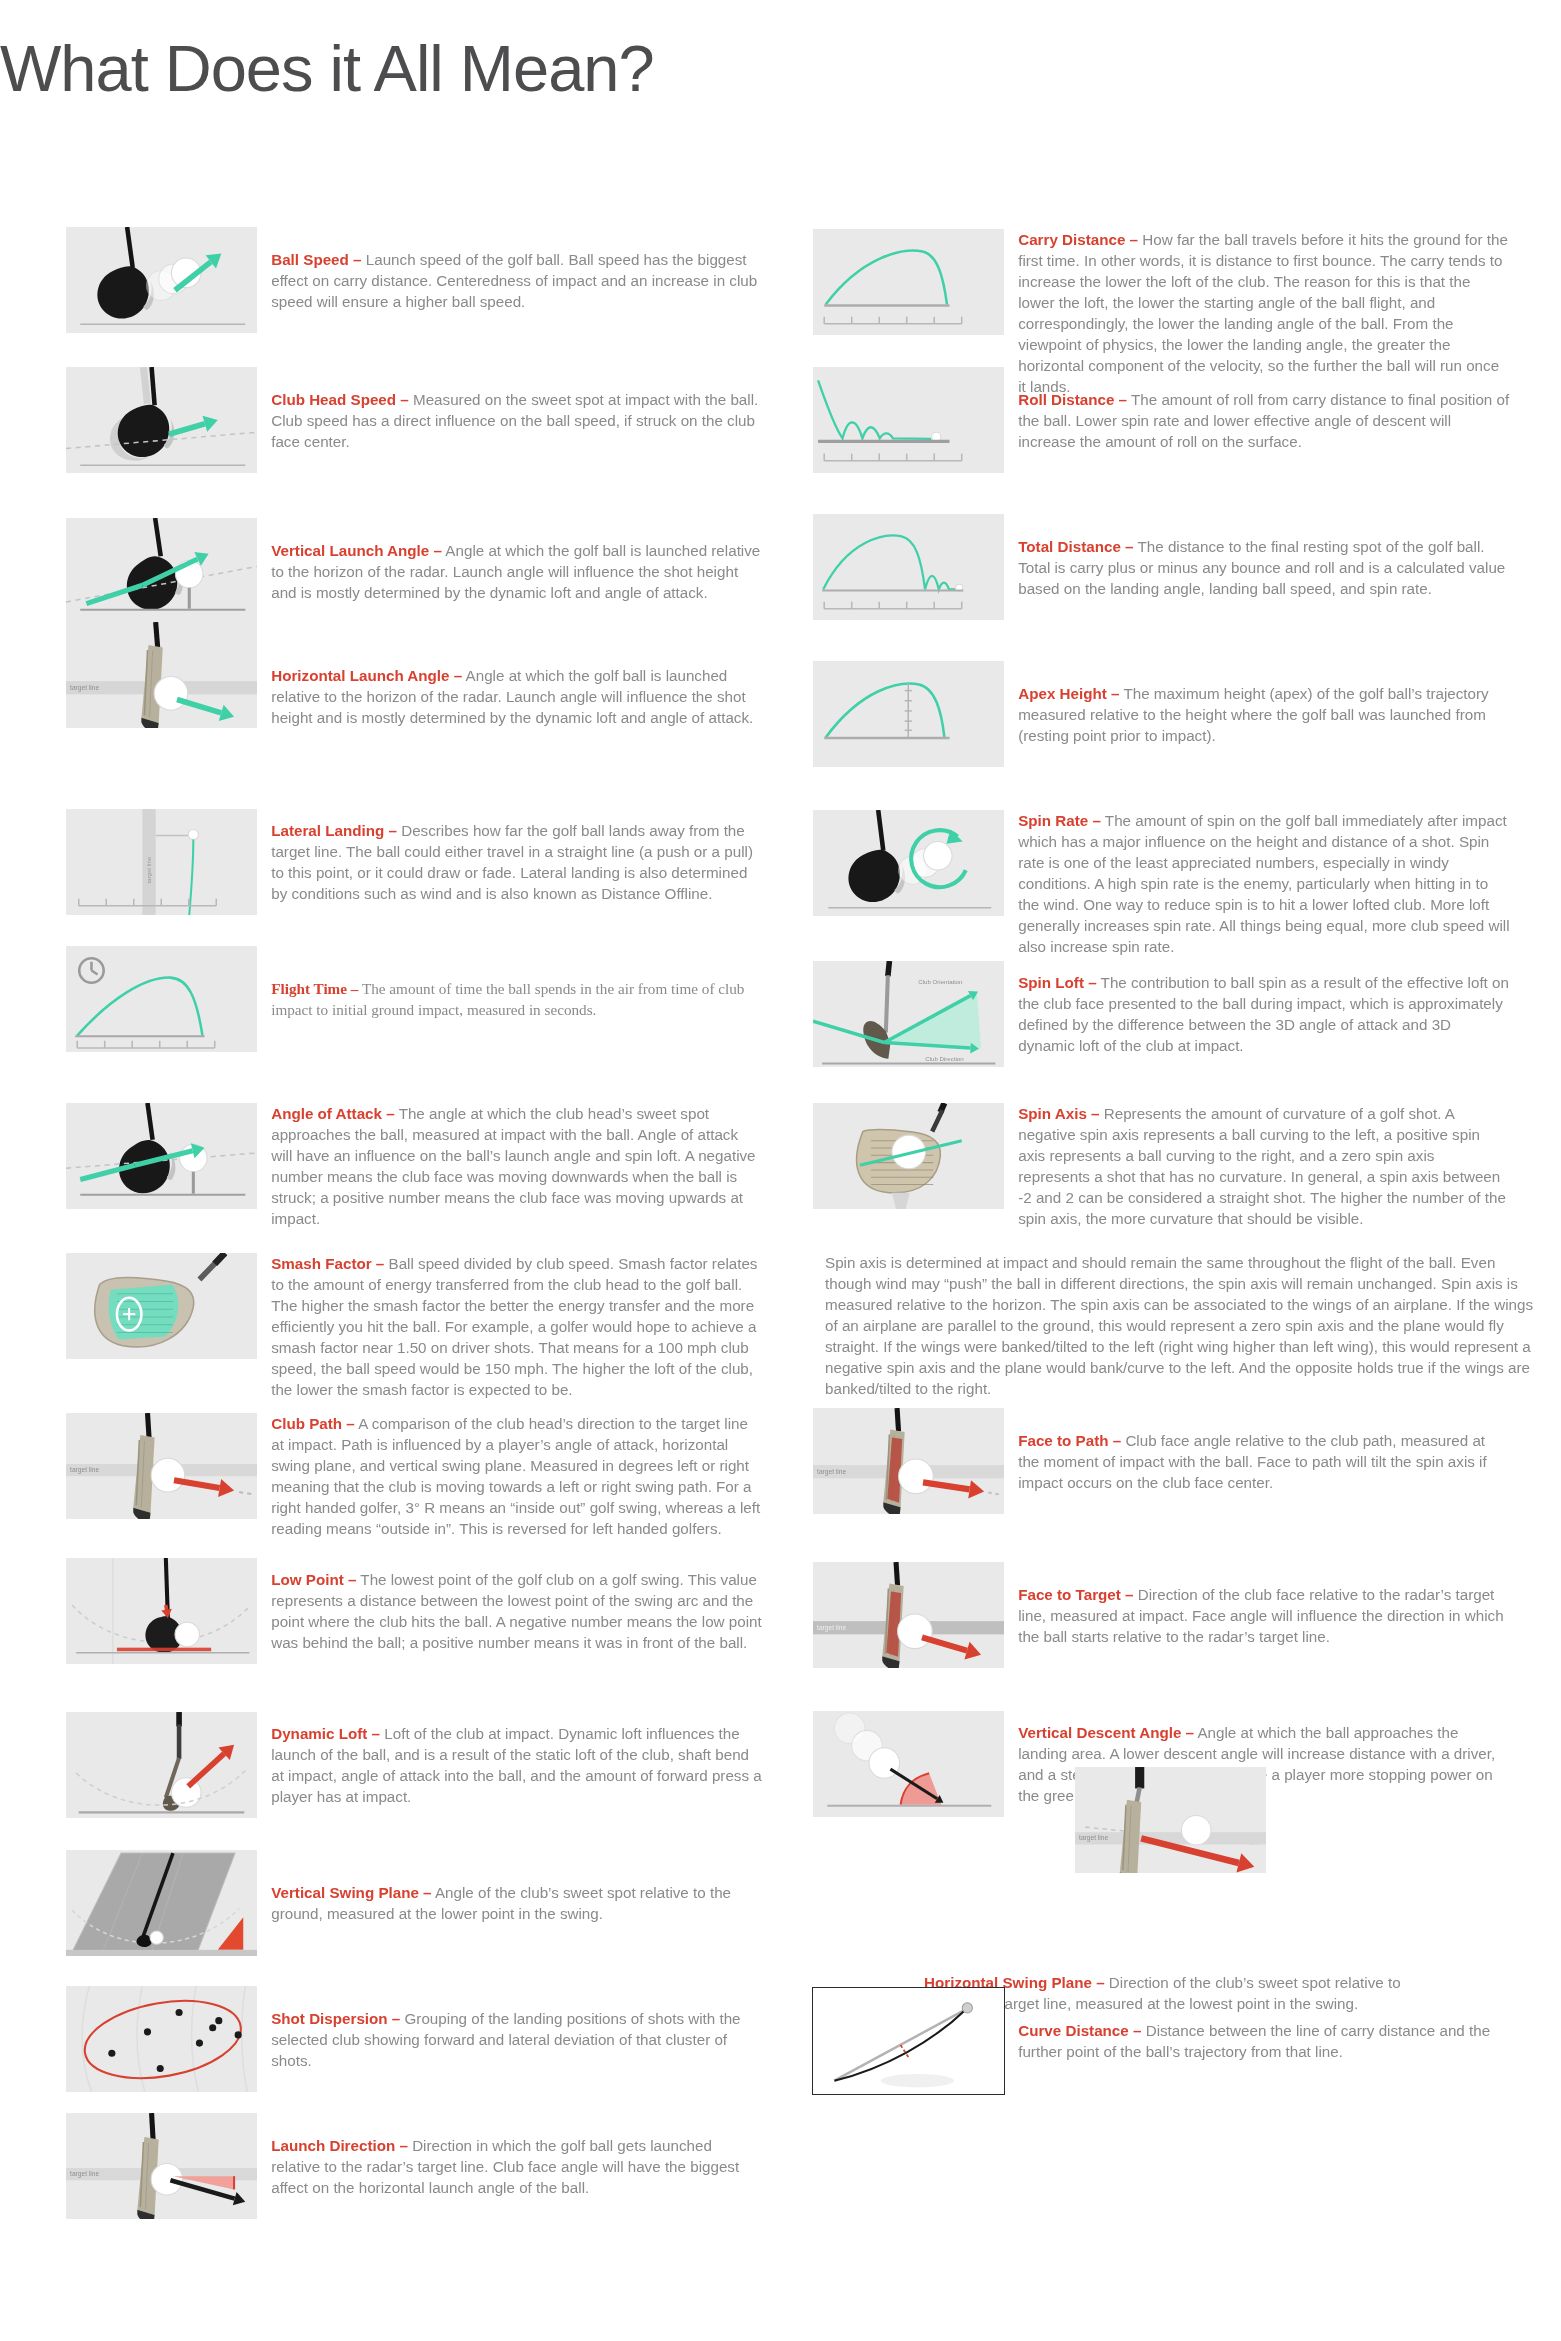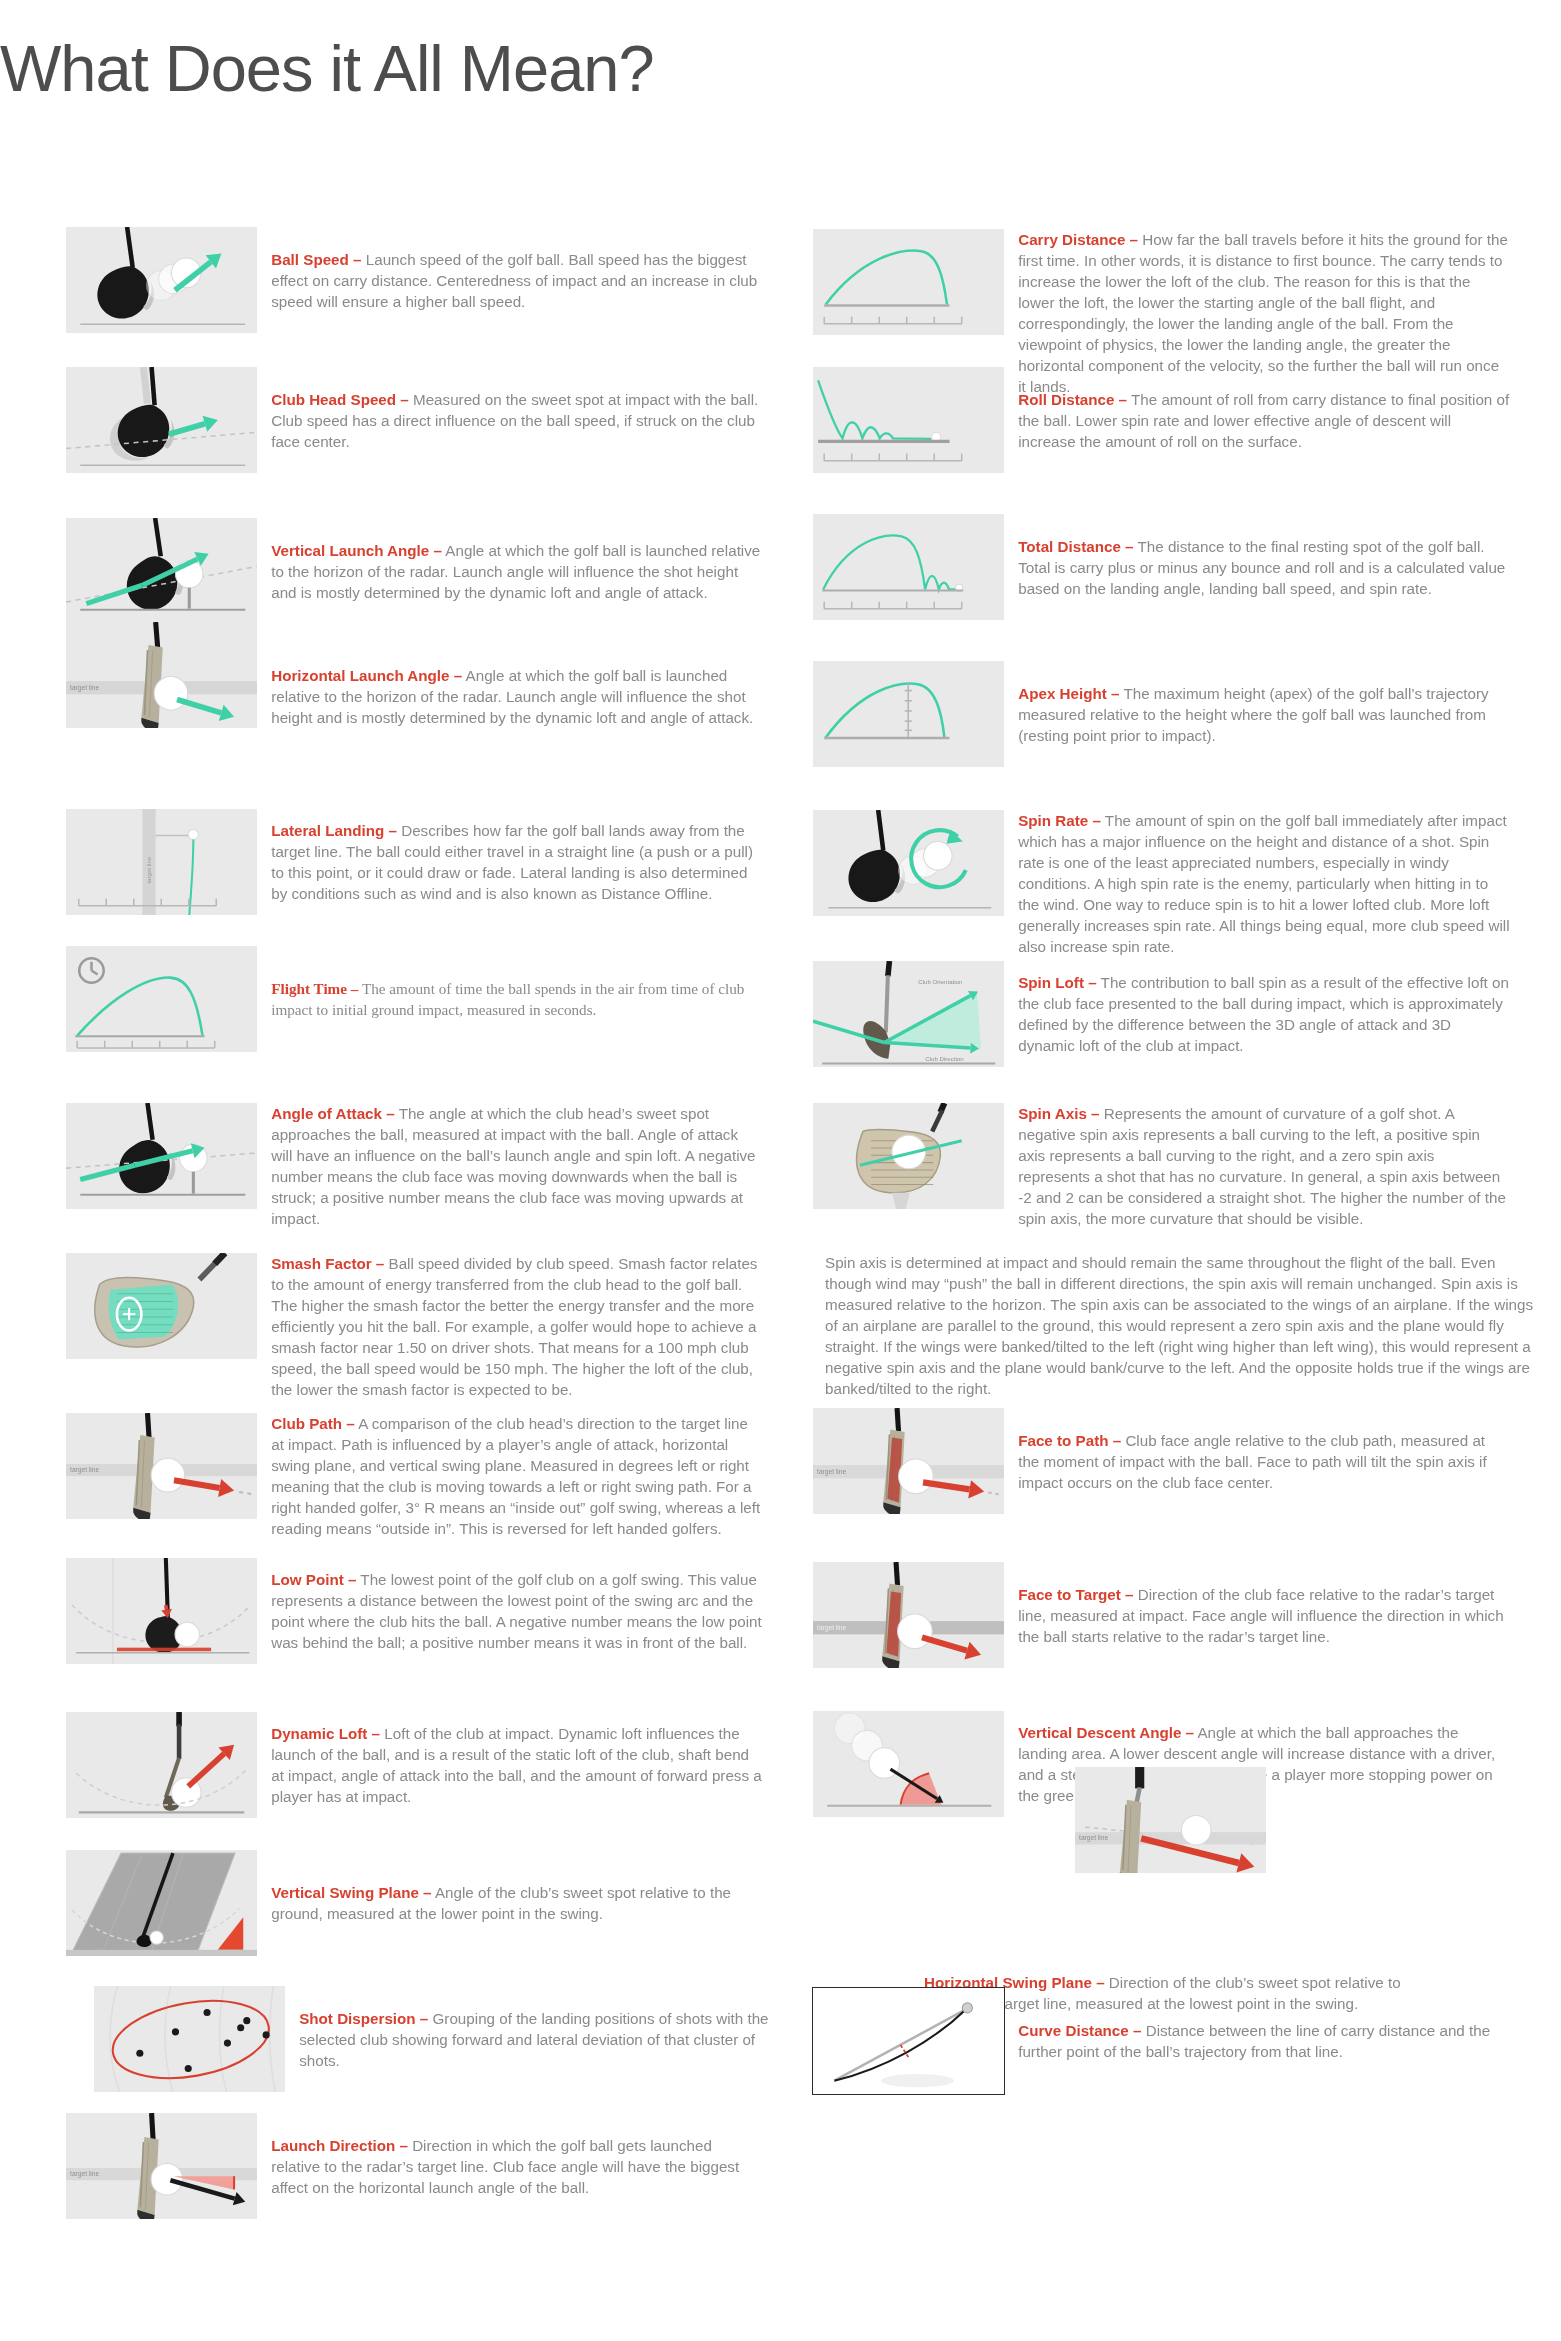--- a/index.html
+++ b/index.html
@@ -250,21 +250,21 @@
   <path d="M12,118 C95,205 250,205 340,115" fill="none" stroke="#d6d6d6" stroke-width="3" stroke-dasharray="8 7"></path>
   <line x1="210" y1="6" x2="152" y2="168" stroke="#161616" stroke-width="7"></line>
   <path d="M152,166 C138,170 134,182 144,188 C156,194 170,188 168,178 C166,170 160,166 152,166 Z" fill="#111111"></path>
   <circle cx="178" cy="172" r="13" fill="#ffffff" stroke="#d9d9d9" stroke-width="2" opacity="1"></circle>
           <polygon points="298,196 348,196 348,132" fill="#e2492f"></polygon>
   <rect x="0" y="196" width="375" height="12" fill="#c7c7c7"></rect>
         </svg>
       </div>
       <p class="desc"><span class="term">Vertical Swing Plane –</span> <span>Angle of the club’s sweet spot relative to the ground, measured at the lower point in the swing.</span></p>
     </div>
-    <div class="entry" style="top: 1986px; left: 66px; margin-left: 28px;">
+    <div class="entry" style="top: 1986px; left: 66px;">
       <div class="thumb">
         <svg viewBox="0 0 375 208" width="191" height="106" xmlns="http://www.w3.org/2000/svg">
           <rect width="375" height="208" fill="#e9e9e9"></rect>
           <path d="M46,0 C26,70 26,140 50,208" stroke="#dedede" fill="none" stroke-width="3"></path>
   <path d="M150,0 C135,70 135,140 155,208" stroke="#dedede" fill="none" stroke-width="3"></path>
   <path d="M255,0 C243,70 243,140 260,208" stroke="#dedede" fill="none" stroke-width="3"></path>
   <path d="M352,0 C342,70 342,140 356,208" stroke="#dedede" fill="none" stroke-width="3"></path>
   <ellipse cx="190" cy="105" rx="155" ry="72" fill="none" stroke="#d8402f" stroke-width="4" transform="rotate(-10 190 105)"></ellipse>
   <circle cx="222" cy="52" r="7" fill="#1b1b1b"></circle>
           <circle cx="300" cy="68" r="7" fill="#1b1b1b"></circle>

